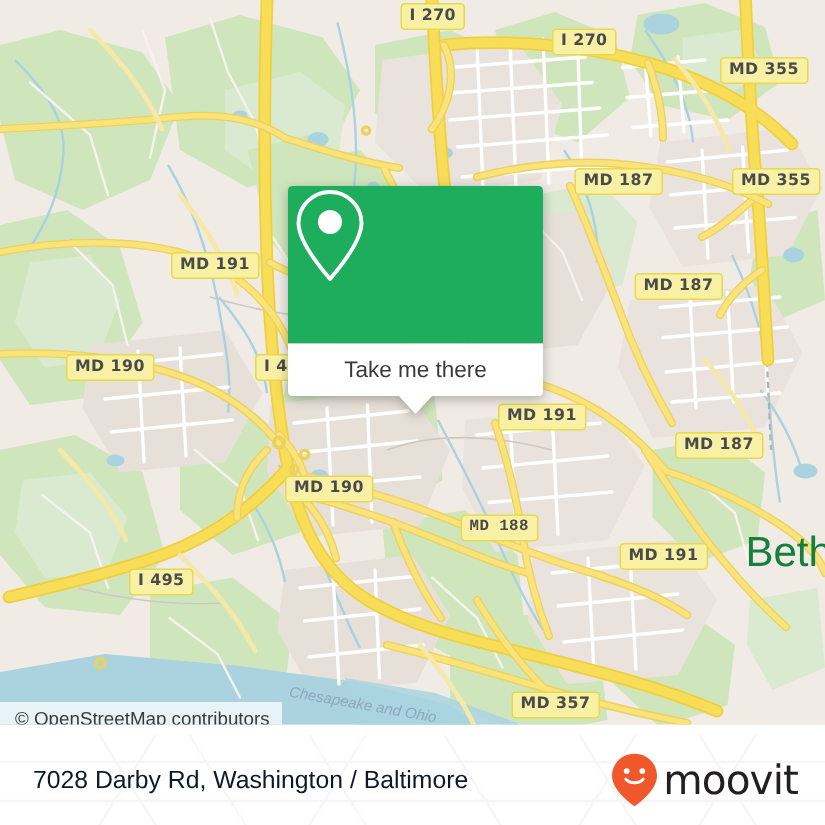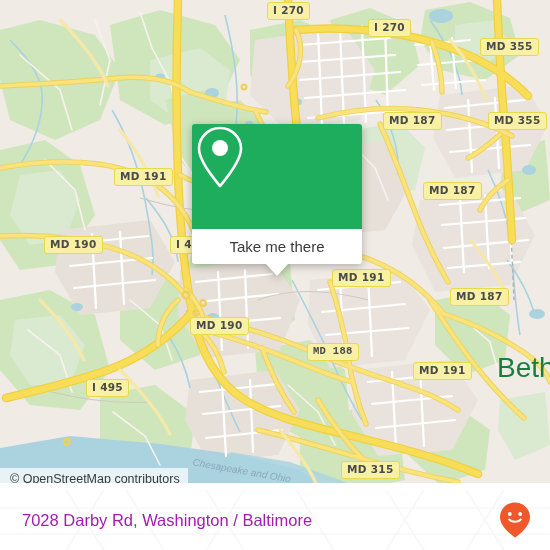--- a/index.html
+++ b/index.html
@@ -98,21 +98,21 @@
     width: 550px; height: 60px;
     background: #ffffff;
     display: flex; align-items: center;
     justify-content: space-between;
     padding: 0 18px 0 22px;
     overflow: hidden;
   }
   #footer-bg { position: absolute; left: 0; top: 0; opacity: .5; }
   #address {
     position: relative;
-    color: #a21caf;
+    color: #0f172a;
     font-size: 16.5px;
     white-space: nowrap;
   }
   #logo { position: relative; display: flex; align-items: center; gap: 2px; }
   #logo-text {
     color: #231f20;
     font-size: 27px;
     font-weight: normal;
     letter-spacing: -.6px;
     font-family: "DejaVu Sans", sans-serif;
@@ -396,21 +396,21 @@
         <div class="shield" style="left: 114px; top: 168px;">MD 191</div>
         <div class="shield" style="left: 423px; top: 182px;">MD 187</div>
         <div class="shield" style="left: 44px; top: 236px;">MD 190</div>
         <div class="shield" style="left: 170px; top: 236px;">I 495</div>
         <div class="shield" style="left: 332px; top: 269px;">MD 191</div>
         <div class="shield" style="left: 450px; top: 288px;">MD 187</div>
         <div class="shield" style="left: 190px; top: 317px;">MD 190</div>
         <div class="shield" style="left: 307px; top: 343px; font-family: Liberation Mono, monospace;">MD 188</div>
         <div class="shield" style="left: 413px; top: 362px;">MD 191</div>
         <div class="shield" style="left: 86px; top: 379px;">I 495</div>
-        <div class="shield" style="left: 341px; top: 461px;">MD 315</div>
+        <div class="shield" style="left: 341px; top: 461px;">MD 357</div>
         <div class="shield" style="left: 455px; top: 484px;">MD 190</div>
       </div>
 
     <div id="place-labels">
         <div class="place-label" style="left: 497px; top: 352px;">Beth</div>
       </div>
 
     <div id="water-labels">
         <div class="water-label" style="left: 192px; top: 465px; transform: rotate(10deg);">Chesapeake and Ohio</div>
         <div class="water-label" style="left: 0px; top: 483px; margin-top: 11px;">River</div>
@@ -452,16 +452,17 @@
 
     <div id="address">7028 Darby Rd, Washington / Baltimore</div>
 
     <div id="logo">
       <svg width="34" height="38" viewBox="0 0 34 38">
         <path d="M17 1.5 C8.7 1.5 2 8 2 16.2 C2 25 12.5 33.5 17 36.5 C21.5 33.5 32 25 32 16.2 C32 8 25.3 1.5 17 1.5 Z" fill="#f0582c"></path>
         <circle cx="11.8" cy="13" r="1.9" fill="#ffffff"></circle>
         <circle cx="22.2" cy="13" r="1.9" fill="#ffffff"></circle>
         <path d="M11.2 18.4 C13.6 21.6 20.4 21.6 22.8 18.4" fill="none" stroke="#ffffff" stroke-width="1.9" stroke-linecap="round"></path>
       </svg>
+      <span id="logo-text">moovit</span>
     </div>
   </div>
 
 </div>
 
 </body></html>

